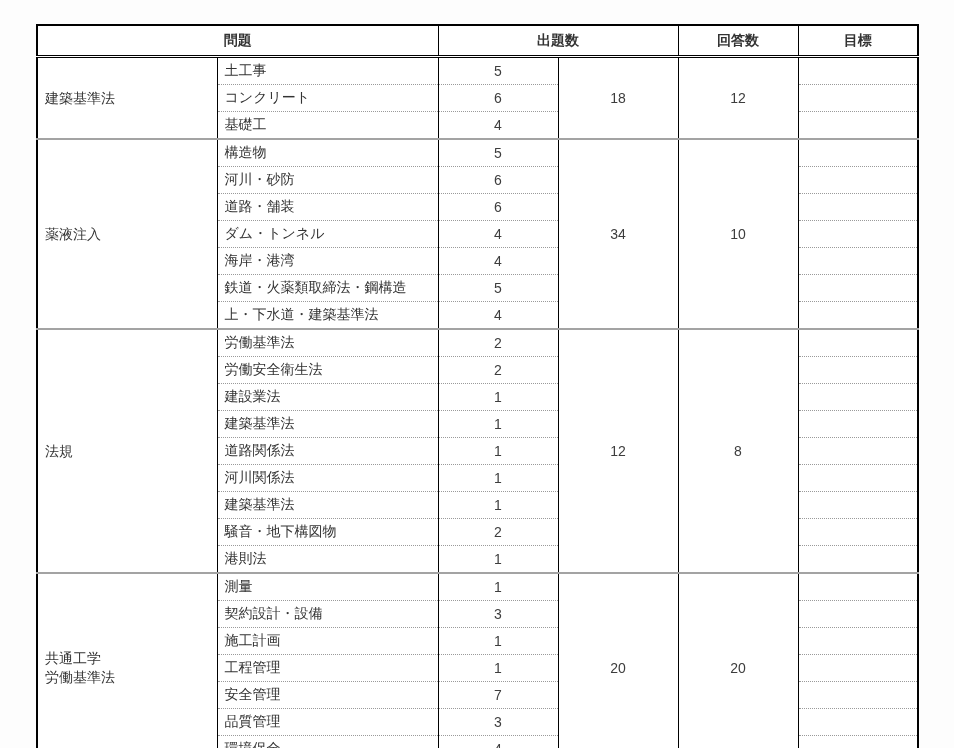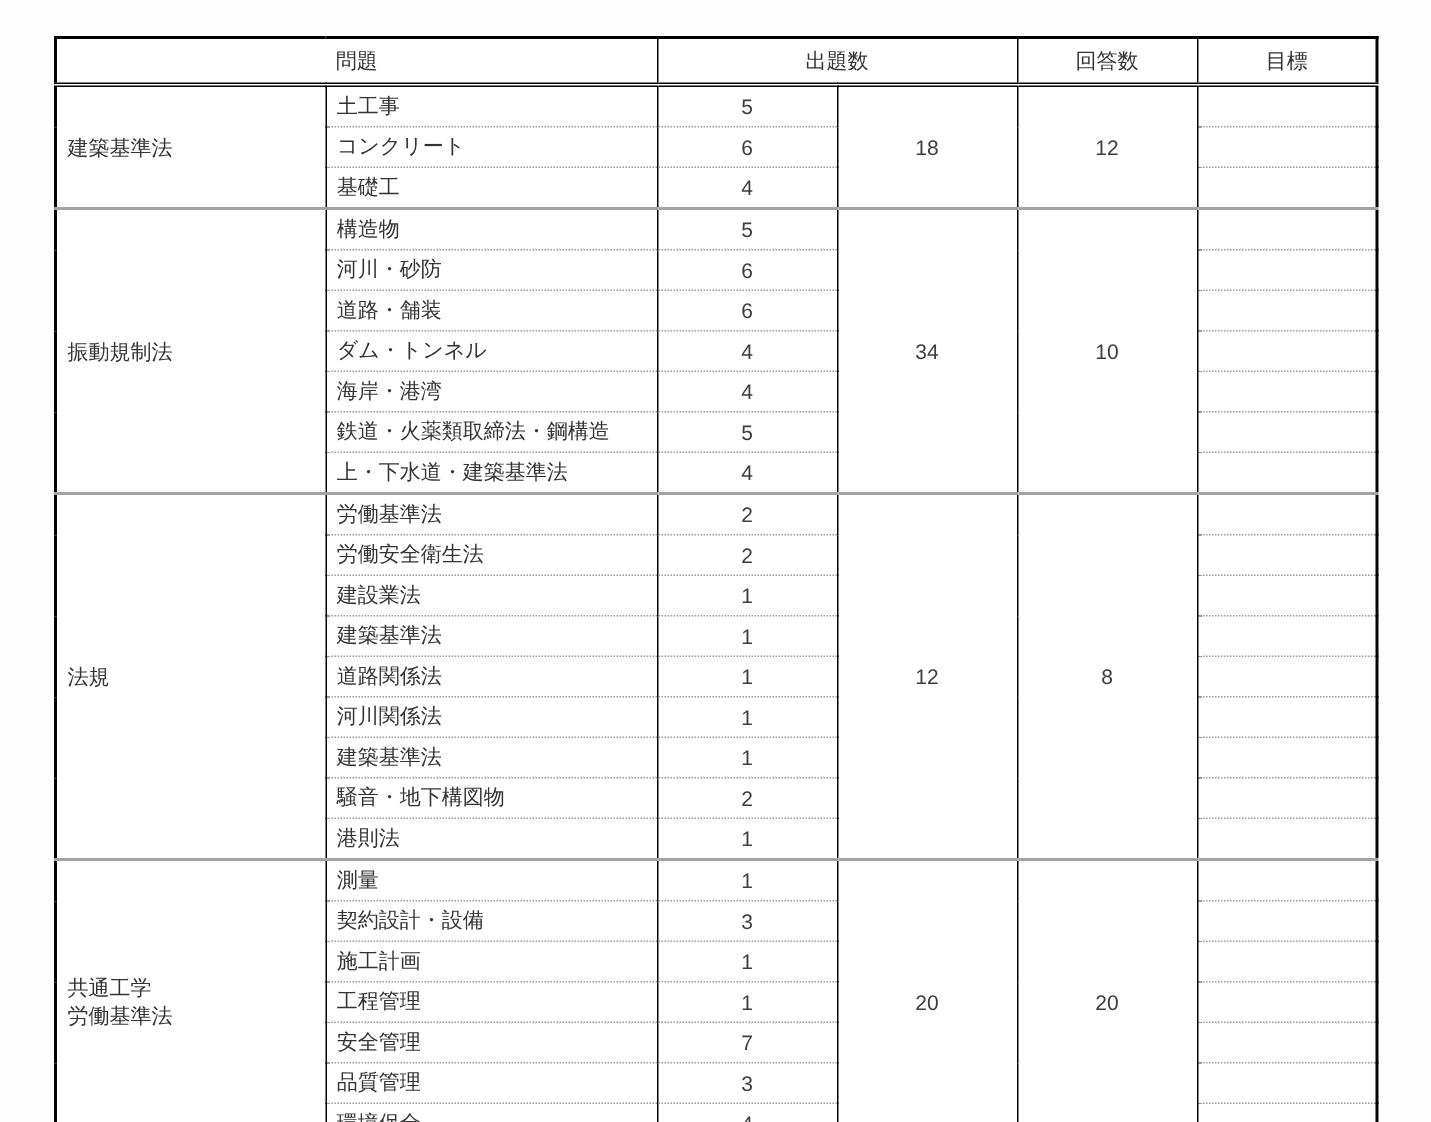--- a/index.html
+++ b/index.html
@@ -15,21 +15,21 @@
   table.exam {
     border-collapse: collapse;
     table-layout: fixed;
     width: 881px;
     background: #ffffff;
     color: #333333;
     font-size: 14px;
     border: 2px solid #000000;
   }
   table.exam th {
-    font-weight: normal;
+    font-weight: bold;
     height: 25px;
     border: 1px solid #000000;
     border-bottom: 3px double #000000;
     text-align: center;
     padding: 2px 4px;
     overflow: hidden;
     white-space: nowrap;
   }
   table.exam td {
     border-left: 1px solid #000000;
@@ -88,21 +88,21 @@
     <td class="goal"></td>
   </tr>
   <tr>
     <td>基礎工</td>
     <td class="num">4</td>
     <td class="goal"></td>
   </tr>
 
   <tr class="sec-start">
     <td class="cat" rowspan="7">
-            <div>振動規制法</div>
+            <div>薬液注入</div>
           </td>
     <td>構造物</td>
     <td class="num">5</td>
     <td class="num merged" rowspan="7">34</td>
     <td class="num merged" rowspan="7">10</td>
     <td class="goal"></td>
   </tr>
   <tr>
     <td>河川・砂防</td>
     <td class="num">6</td>

